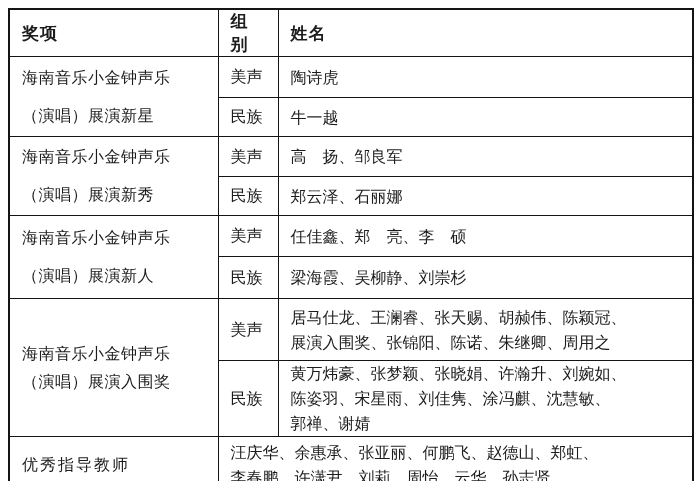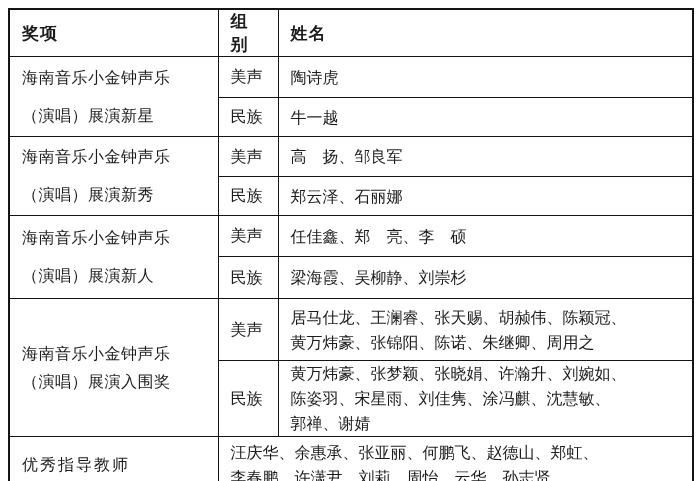--- a/index.html
+++ b/index.html
@@ -87,21 +87,21 @@
     <tr style="height:42px">
       <td class="group">民族</td>
       <td class="names">梁海霞、吴柳静、刘崇杉</td>
     </tr>
 
     <tr style="height:62px">
       <td class="award-tall" rowspan="2">海南音乐小金钟声乐
 （演唱）展演入围奖</td>
       <td class="group">美声</td>
       <td class="names">居马仕龙、王澜睿、张天赐、胡赪伟、陈颖冠、
-黄万炜豪、张锦阳、陈诺、朱继卿、周用之</td>
+展演入围奖、张锦阳、陈诺、朱继卿、周用之</td>
     </tr>
     <tr style="height:76px">
       <td class="group">民族</td>
       <td class="names">黄万炜豪、张梦颖、张晓娟、许瀚升、刘婉如、
 陈姿羽、宋星雨、刘佳隽、涂冯麒、沈慧敏、
 郭禅、谢婧</td>
     </tr>
 
     <tr style="height:58px">
       <td class="award-footer">优秀指导教师</td>

